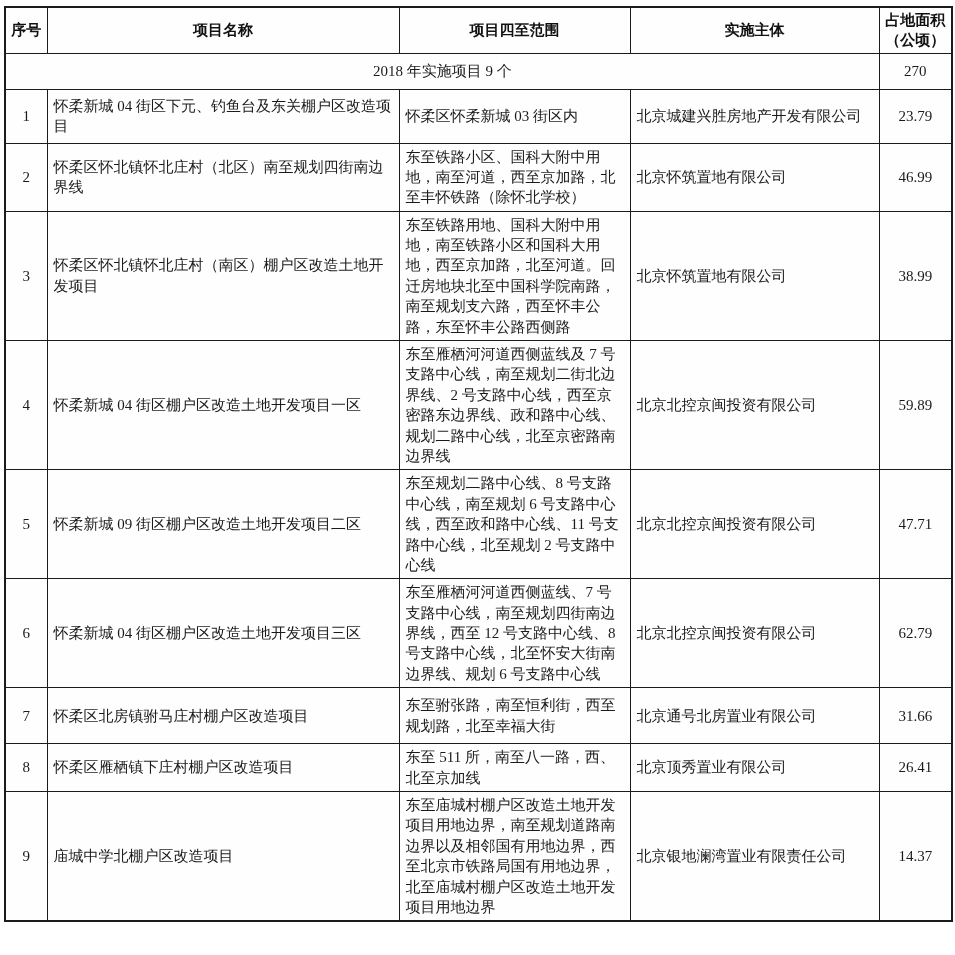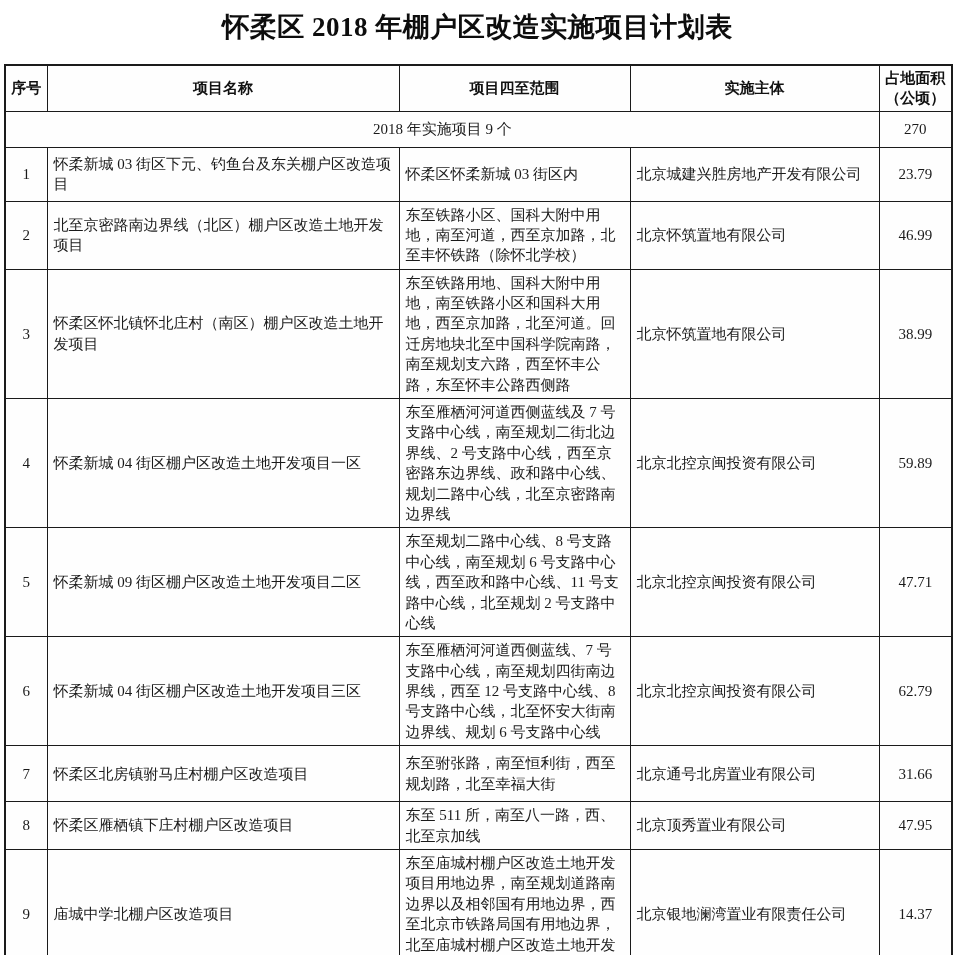--- a/index.html
+++ b/index.html
@@ -28,21 +28,20 @@
   .col-no    { width:42px; }
   .col-name  { width:352px; }
   .col-scope { width:231px; }
   .col-ent   { width:249px; }
   .col-area  { width:73px; }
 </style>
 </head>
 <body>
 
 <div class="page">
-  <h1 class="doc-title">怀柔区 2018 年棚户区改造实施项目计划表</h1>
 
   <table class="plan">
     <colgroup>
       <col class="col-no">
         <col class="col-name">
         <col class="col-scope">
         <col class="col-ent">
         <col class="col-area">
     </colgroup>
     <thead>
@@ -54,28 +53,28 @@
           <th>占地面积（公顷）</th>
         </tr>
     </thead>
     <tbody id="table-body">
         <tr style="height: 36px;">
           <td colspan="4" class="c">2018 年实施项目 9 个</td>
           <td class="c">270</td>
         </tr>
         <tr style="height: 54px;">
           <td class="c">1</td>
-          <td class="t">怀柔新城 03 街区下元、钓鱼台及东关棚户区改造项目</td>
+          <td class="t">怀柔新城 04 街区下元、钓鱼台及东关棚户区改造项目</td>
           <td class="t">怀柔区怀柔新城 03 街区内</td>
           <td class="t">北京城建兴胜房地产开发有限公司</td>
           <td class="c">23.79</td>
         </tr>
         <tr style="height: 60px;">
           <td class="c">2</td>
-          <td class="t">北至京密路南边界线（北区）棚户区改造土地开发项目</td>
+          <td class="t">怀柔区怀北镇怀北庄村（北区）南至规划四街南边界线</td>
           <td class="t">东至铁路小区、国科大附中用地，南至河道，西至京加路，北至丰怀铁路（除怀北学校）</td>
           <td class="t">北京怀筑置地有限公司</td>
           <td class="c">46.99</td>
         </tr>
         <tr style="height: 115px;">
           <td class="c">3</td>
           <td class="t">怀柔区怀北镇怀北庄村（南区）棚户区改造土地开发项目</td>
           <td class="t">东至铁路用地、国科大附中用地，南至铁路小区和国科大用地，西至京加路，北至河道。回迁房地块北至中国科学院南路，南至规划支六路，西至怀丰公路，东至怀丰公路西侧路</td>
           <td class="t">北京怀筑置地有限公司</td>
           <td class="c">38.99</td>
@@ -106,21 +105,21 @@
           <td class="t">怀柔区北房镇驸马庄村棚户区改造项目</td>
           <td class="t">东至驸张路，南至恒利街，西至规划路，北至幸福大街</td>
           <td class="t">北京通号北房置业有限公司</td>
           <td class="c">31.66</td>
         </tr>
         <tr style="height: 44px;">
           <td class="c">8</td>
           <td class="t">怀柔区雁栖镇下庄村棚户区改造项目</td>
           <td class="t">东至 511 所，南至八一路，西、北至京加线</td>
           <td class="t">北京顶秀置业有限公司</td>
-          <td class="c">47.95</td>
+          <td class="c">26.41</td>
         </tr>
         <tr style="height: 124px;">
           <td class="c">9</td>
           <td class="t">庙城中学北棚户区改造项目</td>
           <td class="t">东至庙城村棚户区改造土地开发项目用地边界，南至规划道路南边界以及相邻国有用地边界，西至北京市铁路局国有用地边界，北至庙城村棚户区改造土地开发项目用地边界</td>
           <td class="t">北京银地澜湾置业有限责任公司</td>
           <td class="c">14.37</td>
         </tr>
       </tbody>
   </table>

